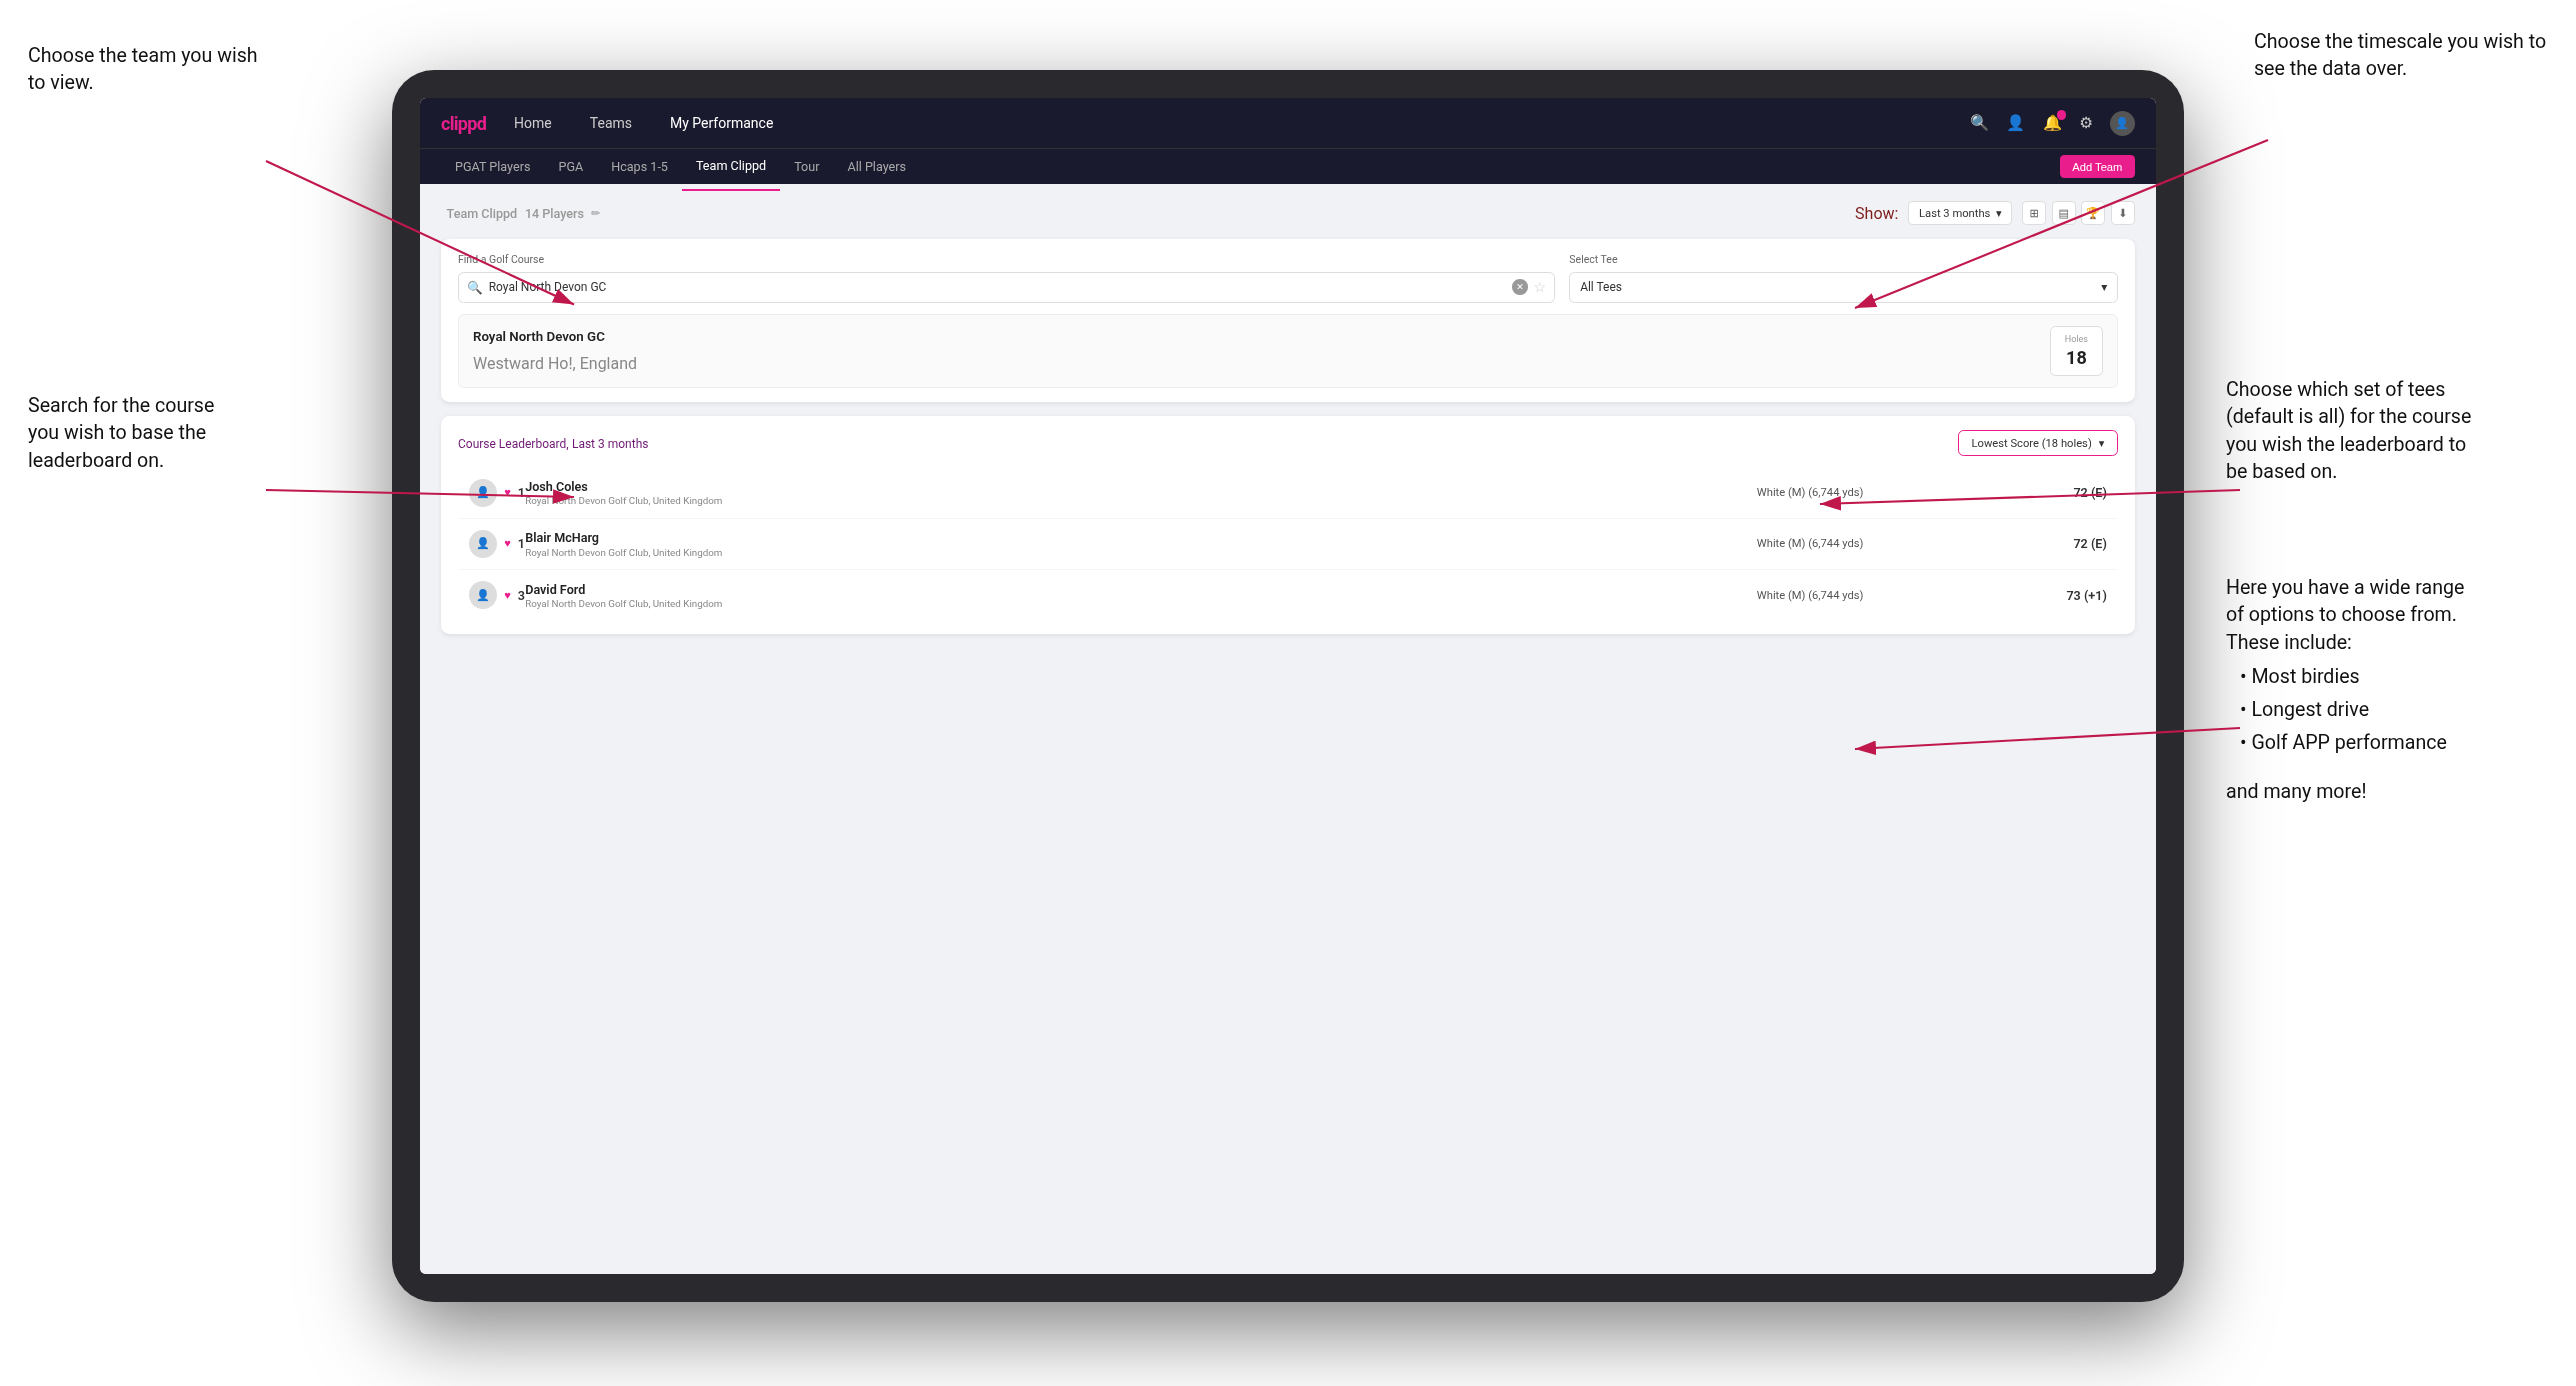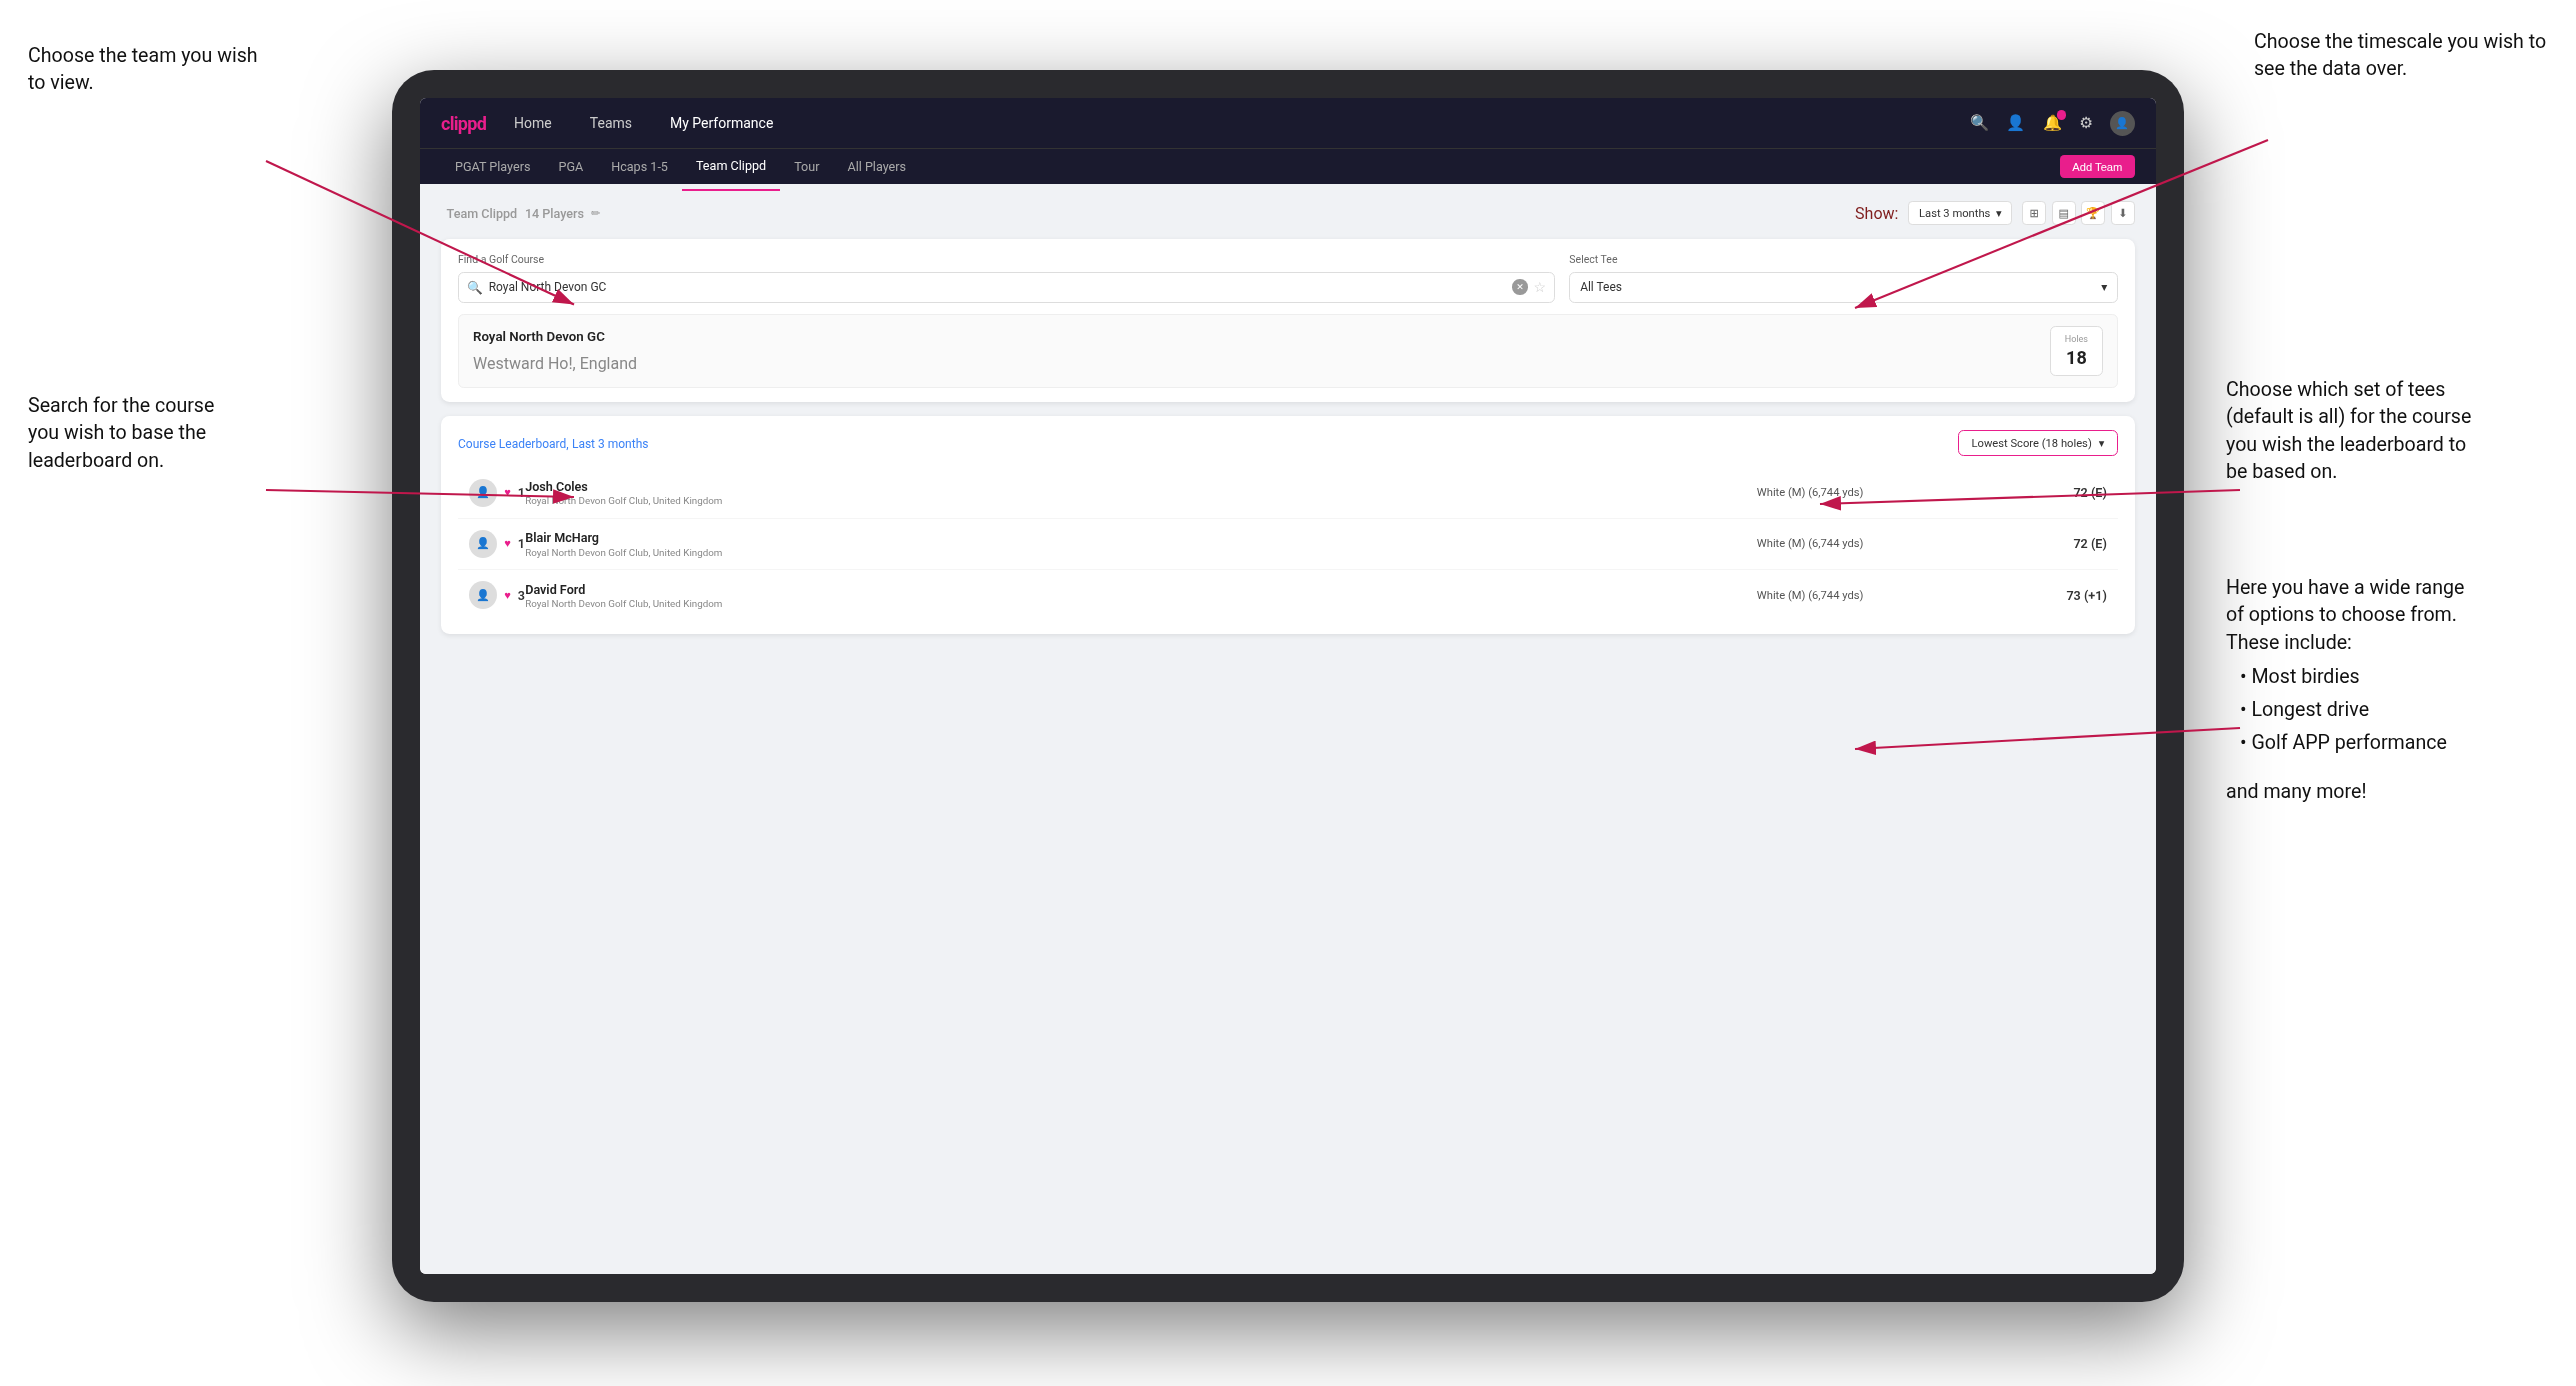--- a/index.html
+++ b/index.html
@@ -439,21 +439,21 @@
     }
 
     .leaderboard-title {
       font-size: 13.3px;
       font-weight: 600;
       color: #222;
     }
 
     .leaderboard-title span {
       font-weight: 400;
-      color: #3b82f6;
+      color: #701a75;
       font-size: 12px;
     }
 
     .score-select {
       display: flex;
       align-items: center;
       gap: 7px;
       border: 1.4px solid #e91e8c;
       border-radius: 5.6px;
       padding: 5.6px 12.6px;

